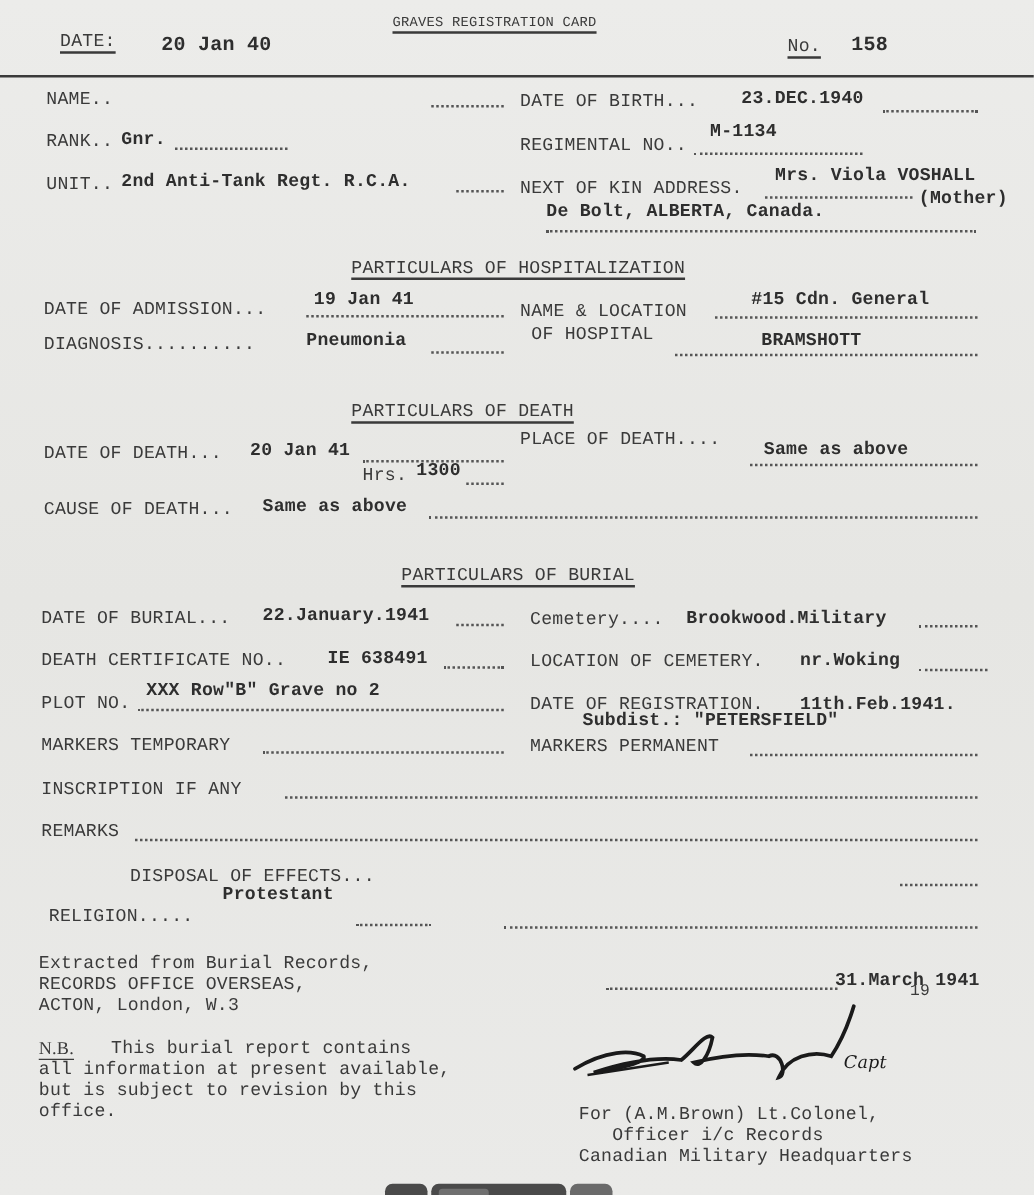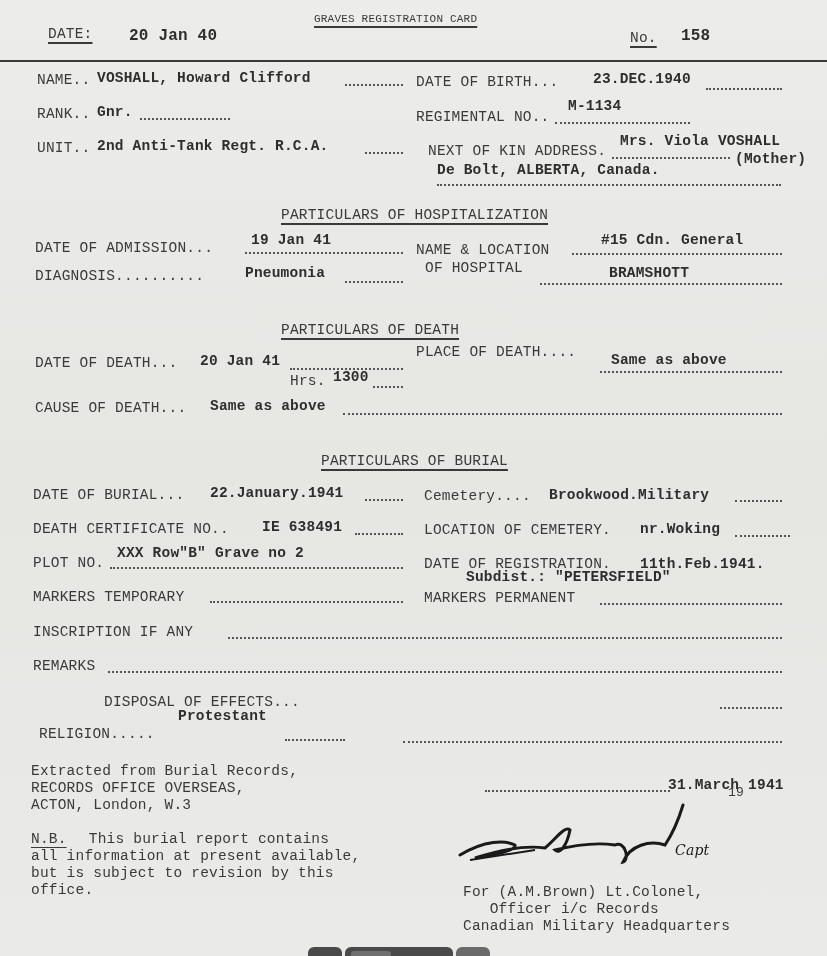--- a/index.html
+++ b/index.html
@@ -30,40 +30,39 @@
 <div class="paper">
 
   <div class="t hd" style="left:48px;top:26px;">DATE:</div>
   <div class="t fill" style="left:129px;top:28px;font-size:16px;">20 Jan 40</div>
   <div class="t hd" style="left:314px;top:11px;font-size:11px;">GRAVES REGISTRATION CARD</div>
   <div class="t hd" style="left:630px;top:30px;">No.</div>
   <div class="t fill" style="left:681px;top:28px;font-size:16px;">158</div>
   <div class="rule"></div>
 
   <div class="t" style="left:37px;top:72px;">NAME..</div>
-  <div class="t fill" style="left:97px;top:70px;">VOSHALL, Howard Clifford</div>
   <div class="dots" style="left:345px;top:84px;width:58px;"></div>
 
   <div class="t" style="left:37px;top:106px;">RANK..</div>
   <div class="t fill" style="left:97px;top:104px;">Gnr.</div>
   <div class="dots" style="left:140px;top:118px;width:90px;"></div>
 
   <div class="t" style="left:37px;top:140px;">UNIT..</div>
   <div class="t fill" style="left:97px;top:138px;">2nd Anti-Tank Regt. R.C.A.</div>
   <div class="dots" style="left:365px;top:152px;width:38px;"></div>
 
   <div class="t" style="left:416px;top:74px;">DATE OF BIRTH...</div>
   <div class="t fill" style="left:593px;top:71px;">23.DEC.1940</div>
   <div class="dots" style="left:706px;top:88px;width:76px;"></div>
 
   <div class="t" style="left:416px;top:109px;">REGIMENTAL NO..</div>
   <div class="t fill" style="left:568px;top:98px;">M-1134</div>
   <div class="dots" style="left:555px;top:122px;width:135px;"></div>
 
-  <div class="t" style="left:416px;top:143px;margin-left:12px;">NEXT OF KIN ADDRESS.</div>
+  <div class="t" style="left:416px;top:143px;">NEXT OF KIN ADDRESS.</div>
   <div class="t fill" style="left:620px;top:133px;">Mrs. Viola VOSHALL</div>
   <div class="t fill" style="left:735px;top:151px;">(Mother)</div>
   <div class="dots" style="left:612px;top:157px;width:118px;"></div>
   <div class="t fill" style="left:437px;top:162px;">De Bolt, ALBERTA, Canada.</div>
   <div class="dots" style="left:437px;top:184px;width:344px;"></div>
 
   <div class="t hd" style="left:281px;top:207px;text-align:center;">PARTICULARS OF HOSPITALIZATION</div>
   <div class="t" style="left:35px;top:240px;">DATE OF ADMISSION...</div>
   <div class="t fill" style="left:251px;top:232px;">19 Jan 41</div>
   <div class="dots" style="left:245px;top:252px;width:158px;"></div>
@@ -124,21 +123,21 @@
   <div class="dots" style="left:720px;top:707px;width:62px;"></div>
   <div class="t" style="left:39px;top:726px;">RELIGION.....</div>
   <div class="t fill" style="left:178px;top:708px;">Protestant</div>
   <div class="dots" style="left:285px;top:739px;width:60px;"></div>
   <div class="dots" style="left:403px;top:741px;width:379px;"></div>
 
   <div class="t" style="left:31px;top:763px;line-height:17px;">Extracted from Burial Records,</div>
   <div class="t" style="left:31px;top:780px;line-height:17px;">RECORDS OFFICE OVERSEAS,</div>
   <div class="t" style="left:31px;top:797px;line-height:17px;">ACTON, London, W.3</div>
 
-  <div class="t hd" style="left:31px;top:831px;text-decoration-thickness:1px;">N.B.</div>
+  <div class="t hd" style="left:31px;top:831px;text-decoration-thickness:1px;font-family:Liberation Serif, serif;">N.B.</div>
   <div class="t" style="left:31px;top:848px;">all information at present available,</div>
   <div class="t" style="left:71px;top:831px;">  This burial report contains</div>
   <div class="t" style="left:31px;top:865px;">but is subject to revision by this</div>
   <div class="t" style="left:31px;top:882px;">office.</div>
 
   <div class="dots" style="left:485px;top:790px;width:185px;"></div>
   <div class="t fill" style="left:668px;top:777px;">31.March 1941</div>
   <div class="t" style="left:728px;top:785px;font-size:13px;">19</div>
 
   <svg class="signature" viewBox="0 0 260 70">

